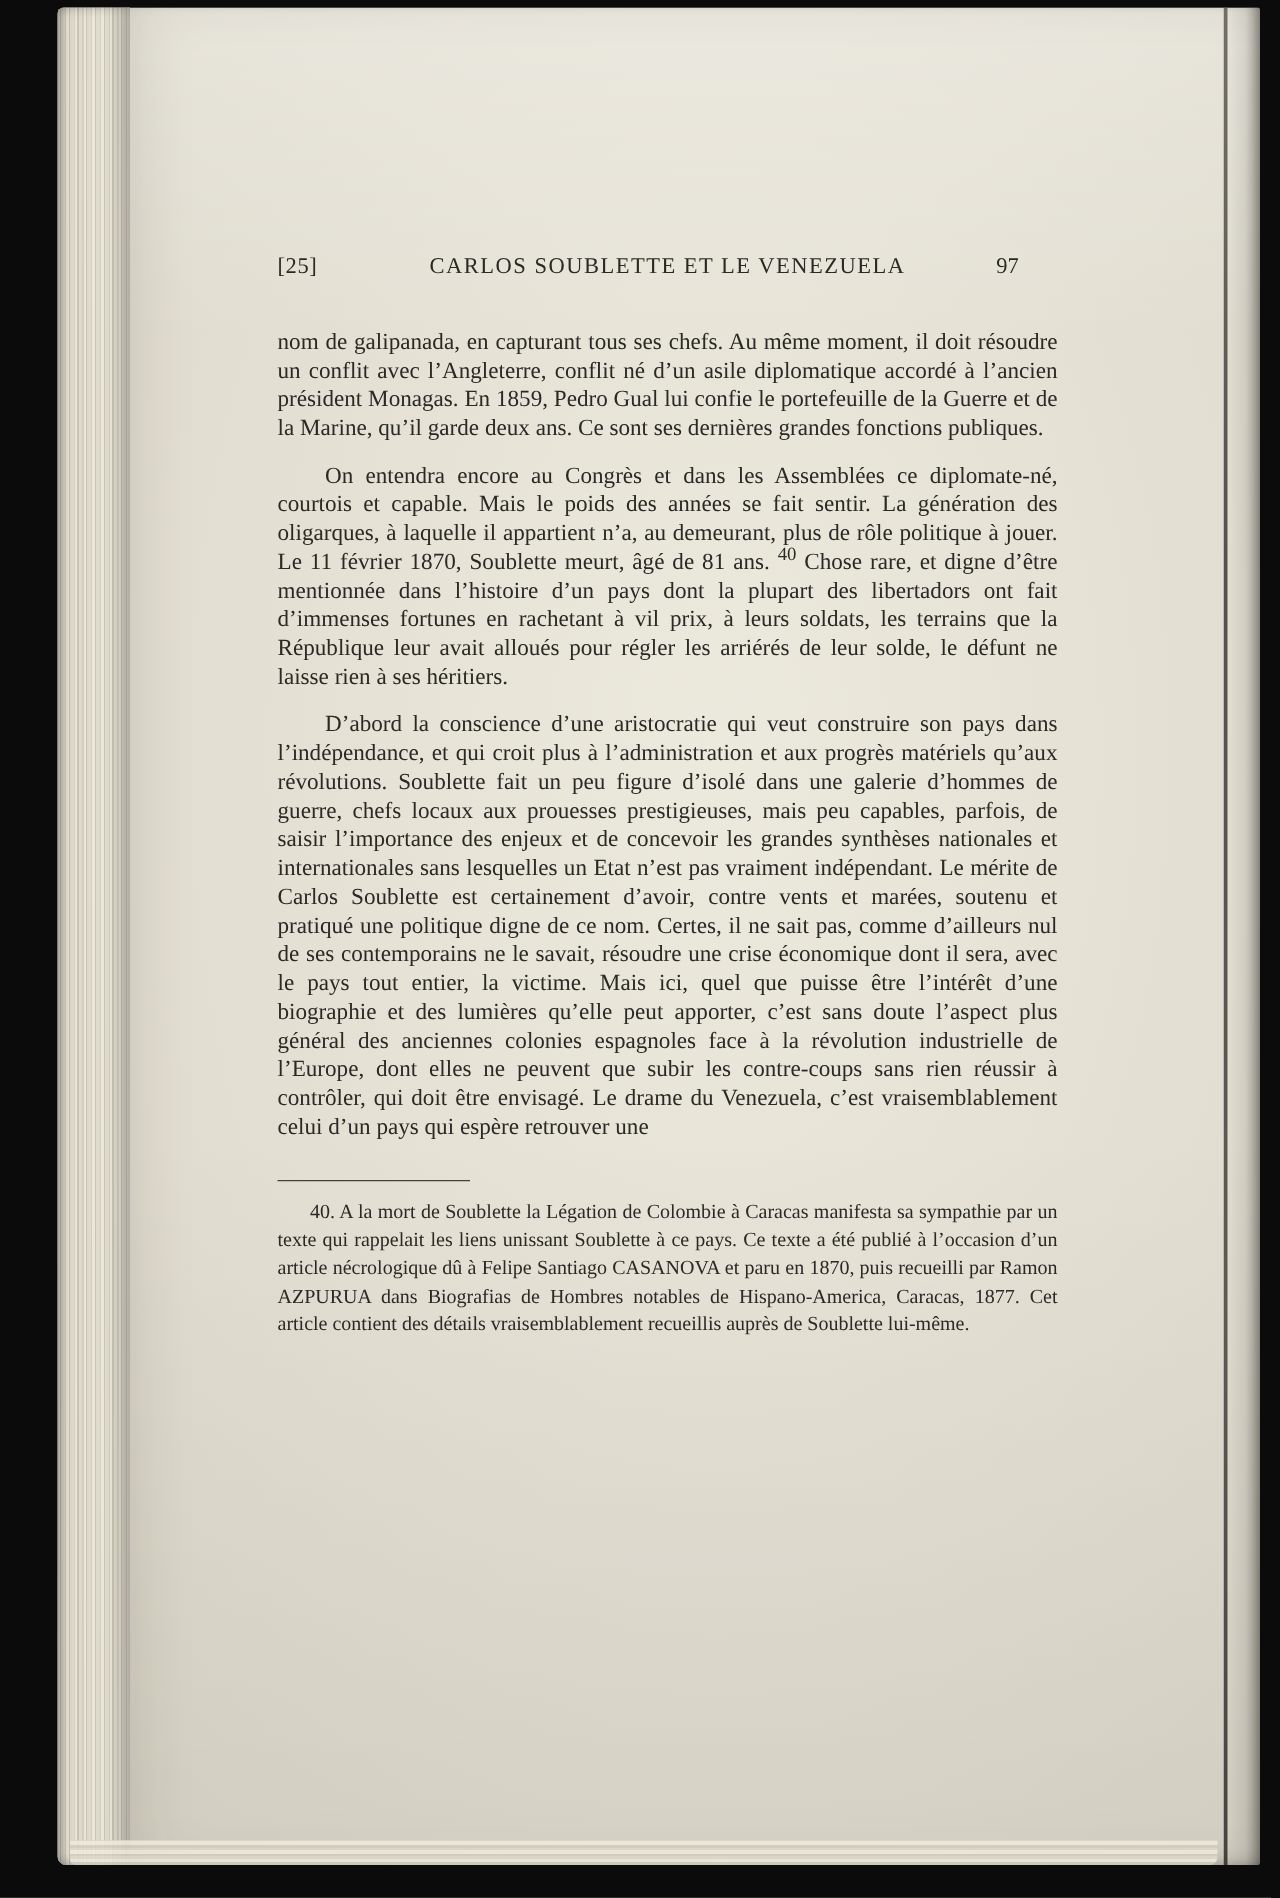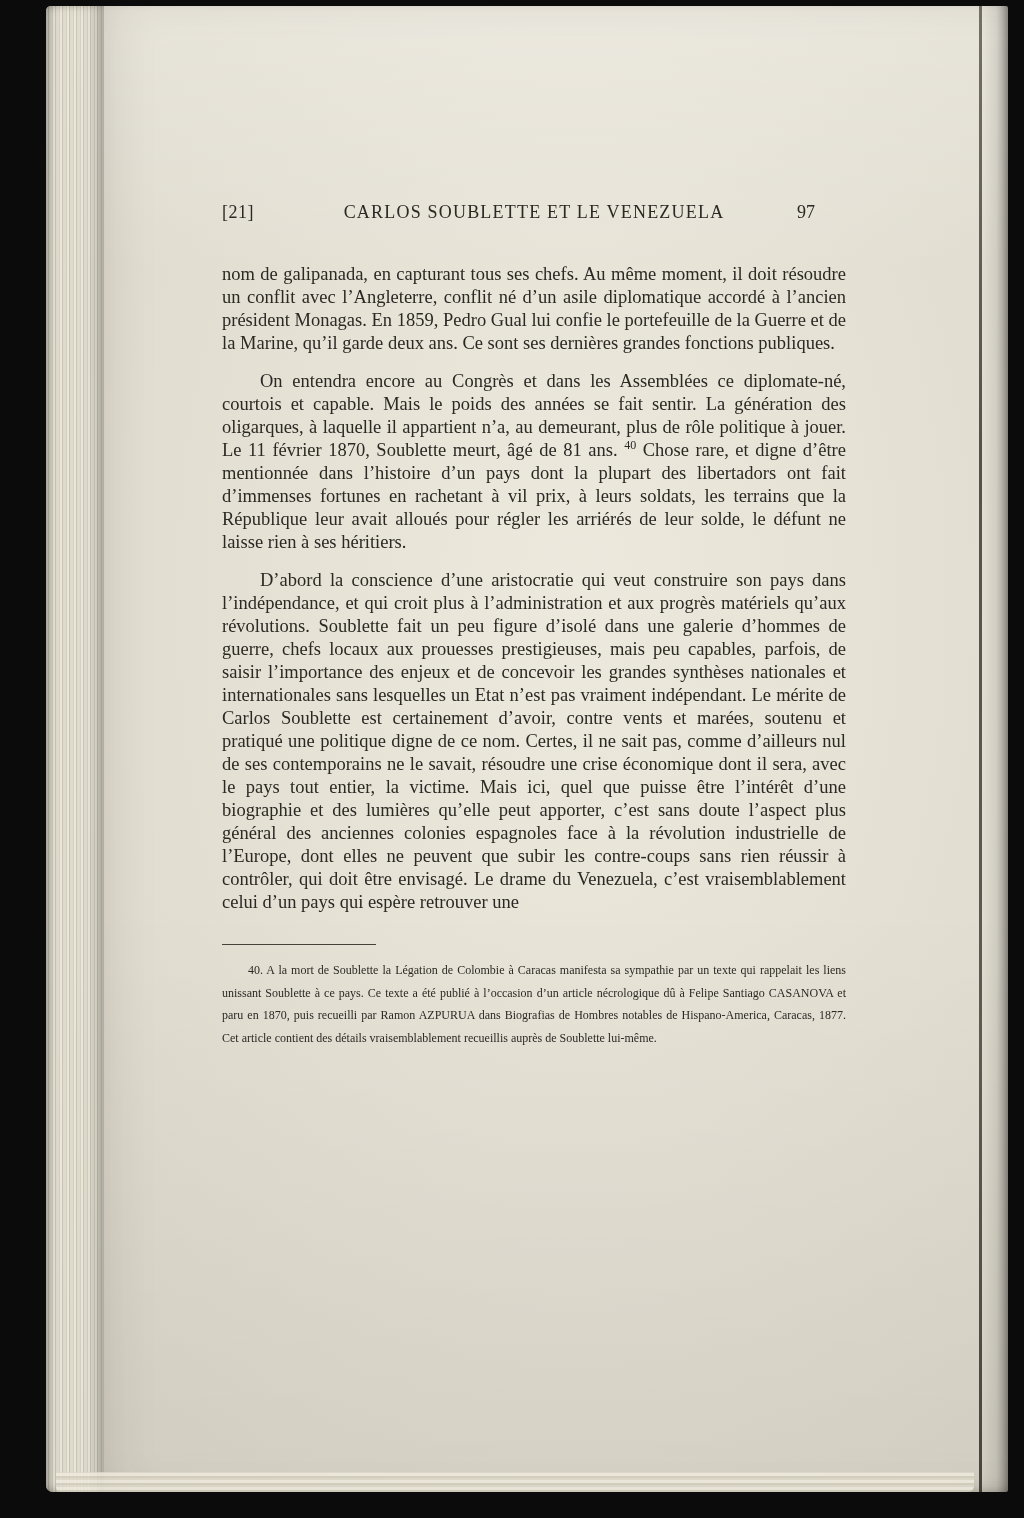--- a/index.html
+++ b/index.html
@@ -50,45 +50,45 @@
   }
   .header-section{ text-align:left; letter-spacing:.5px; }
   .header-title{ text-align:center; letter-spacing:1.2px; }
   .header-pagenum{ text-align:center; }
   p.body-par{
     font-size:18.5px;line-height:23px;text-align:justify;
     margin:0 0 15px 0;
   }
   p.body-par.indent{ text-indent:38px; }
   .it{ }
-  sup{ font-size:12px; line-height:0; vertical-align:super; }
+  sup{ font-size:15px; line-height:0; vertical-align:super; }
   .fn-rule{
     width:154px;height:0;border:0;border-top:1.5px solid #454239;
     margin:30px 0 14px 0;
   }
   .footnote{
-    font-size:12px;line-height:22.5px;text-align:justify;text-indent:26px;
+    font-size:16px;line-height:22.5px;text-align:justify;text-indent:26px;
     margin:0;
   }
 </style>
 </head>
 <body>
 
 <div class="stage">
   <div class="book">
 
     <div class="edge-left"></div>
     <div class="edge-bottom"></div>
     <div class="gutter-line"></div>
     <div class="right-edge"></div>
 
     <div class="content">
 
       <div class="page-header">
-        <span class="header-section">[21]</span>
+        <span class="header-section">[25]</span>
         <span class="header-title">CARLOS SOUBLETTE ET LE VENEZUELA</span>
         <span class="header-pagenum">97</span>
       </div>
 
       <p class="body-par"><span>nom de </span><span class="it">galipanada,</span><span> en capturant tous ses chefs. Au même moment, il doit résoudre un conflit avec l’Angleterre, conflit né d’un asile diplomatique accordé à l’ancien président Monagas. En 1859, Pedro Gual lui confie le portefeuille de la Guerre et de la Marine, qu’il garde deux ans. Ce sont ses dernières grandes fonctions publiques.</span></p>
       <p class="body-par indent"><span>On entendra encore au Congrès et dans les Assemblées ce diplomate-né, courtois et capable. Mais le poids des années se fait sentir. La génération des oligarques, à laquelle il appartient n’a, au demeurant, plus de rôle politique à jouer. Le 11 février 1870, Soublette meurt, âgé de 81 ans. </span><sup>40</sup><span> Chose rare, et digne d’être mentionnée dans l’histoire d’un pays dont la plupart des libertadors ont fait d’immenses fortunes en rachetant à vil prix, à leurs soldats, les terrains que la République leur avait alloués pour régler les arriérés de leur solde, le défunt ne laisse rien à ses héritiers.</span></p>
       <p class="body-par indent"><span>D’abord la conscience d’une aristocratie qui veut construire son pays dans l’indépendance, et qui croit plus à l’administration et aux progrès matériels qu’aux révolutions. Soublette fait un peu figure d’isolé dans une galerie d’hommes de guerre, chefs locaux aux prouesses prestigieuses, mais peu capables, parfois, de saisir l’importance des enjeux et de concevoir les grandes synthèses nationales et internationales sans lesquelles un Etat n’est pas vraiment indépendant. Le mérite de Carlos Soublette est certainement d’avoir, contre vents et marées, soutenu et pratiqué une politique digne de ce nom. Certes, il ne sait pas, comme d’ailleurs nul de ses contemporains ne le savait, résoudre une crise économique dont il sera, avec le pays tout entier, la victime. Mais ici, quel que puisse être l’intérêt d’une biographie et des lumières qu’elle peut apporter, c’est sans doute l’aspect plus général des anciennes colonies espagnoles face à la révolution industrielle de l’Europe, dont elles ne peuvent que subir les contre-coups sans rien réussir à contrôler, qui doit être envisagé. Le drame du Venezuela, c’est vraisemblablement celui d’un pays qui espère retrouver une</span></p>
 
       <hr class="fn-rule">
 

